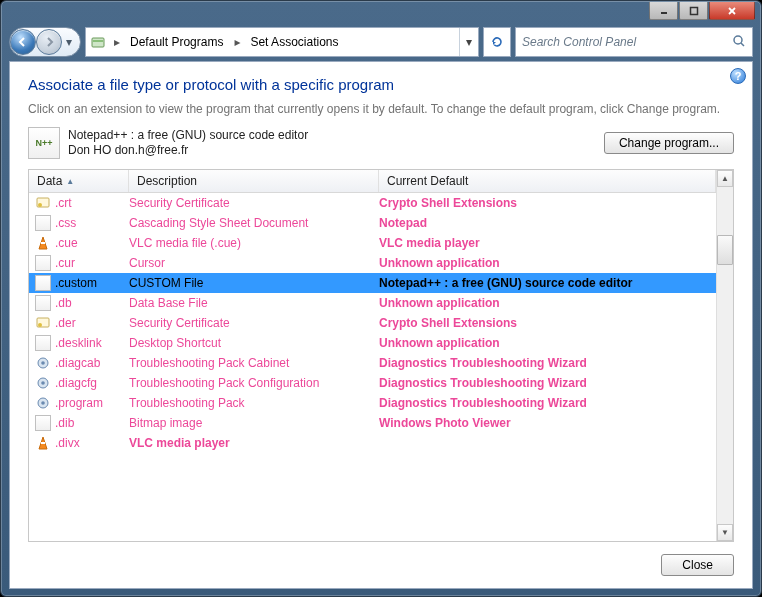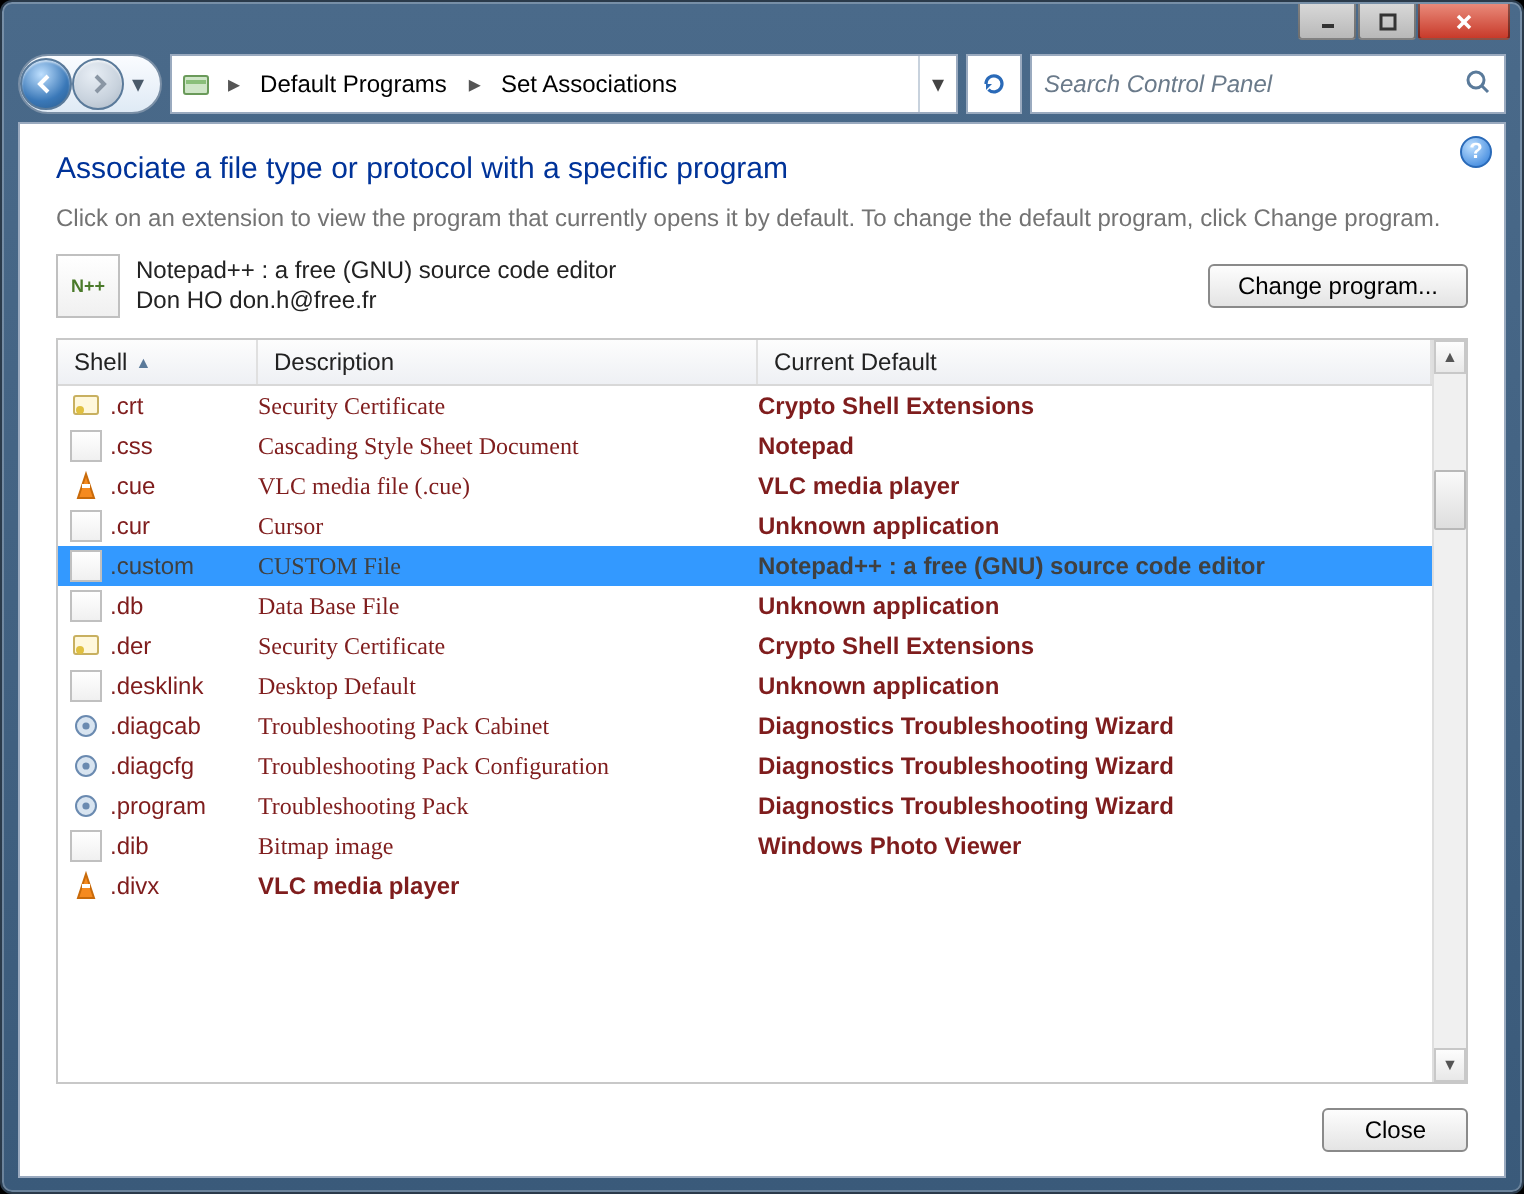--- a/index.html
+++ b/index.html
@@ -174,27 +174,27 @@
     display:flex; align-items:center; height:100%;
   }
   .col-name { width:100px; }
   .col-desc { width:250px; }
   .col-def  { flex:1; }
   .sort-caret { margin-left:4px; font-size:8px; color:#5a7a9a; }
   .rows { }
   .row {
     display:flex; align-items:center;
     height:20px;
-    color:#7f1d1d;
+    color:#ec4899;
   }
   .row.selected {
-    background:#3399ff; color:#404040;
+    background:#3399ff; color:#000000;
   }
   .row .c-name { width:100px; padding-left:6px; display:flex; align-items:center; gap:4px; }
-  .row .c-desc { width:250px;font-family:Liberation Serif, serif; }
+  .row .c-desc { width:250px; }
   .row .c-def  { flex:1; padding-right:8px;font-weight:bold; }
   .fico {
     width:16px; height:16px; flex-shrink:0;
     display:flex; align-items:center; justify-content:center;
     font-size:10px;
   }
   .ico-page { background:linear-gradient(#fff,#f0f0f0); border:1px solid #c0c0c0; }
   .scrollbar {
     width:17px; background:#f0f0f0; border-left:1px solid #dedede;
     display:flex; flex-direction:column;
@@ -304,21 +304,21 @@
         <div>Notepad++ : a free (GNU) source code editor</div>
         <div>Don HO don.h@free.fr</div>
       </div>
       <div class="chgbtn">Change program...</div>
     </div>
 
     <div class="listwrap">
       <div class="listview">
         <div class="cols">
           <div class="col col-name">
-            <span>Shell</span>
+            <span>Data</span>
             <span class="sort-caret">▲</span>
           </div>
           <div class="col col-desc">Description</div>
           <div class="col col-def">Current Default</div>
         </div>
         <div class="rows" id="rows">
             <div class="row">
               <div class="c-name">
                 <span class="fico">
                   <svg width="16" height="16" viewBox="0 0 16 16">
@@ -387,21 +387,21 @@
                 <span>.der</span>
               </div>
               <div class="c-desc">Security Certificate</div>
               <div class="c-def">Crypto Shell Extensions</div>
             </div>
             <div class="row">
               <div class="c-name">
                 <span class="fico ico-page"></span>
                 <span>.desklink</span>
               </div>
-              <div class="c-desc">Desktop Default</div>
+              <div class="c-desc">Desktop Shortcut</div>
               <div class="c-def">Unknown application</div>
             </div>
             <div class="row">
               <div class="c-name">
                 <span class="fico">
                   <svg width="16" height="16" viewBox="0 0 16 16">
                     <circle cx="8" cy="8" r="5" fill="#d8e4f0" stroke="#6a8ab0"></circle>
                     <circle cx="8" cy="8" r="1.8" fill="#6a8ab0"></circle>
                   </svg>
                 </span>

